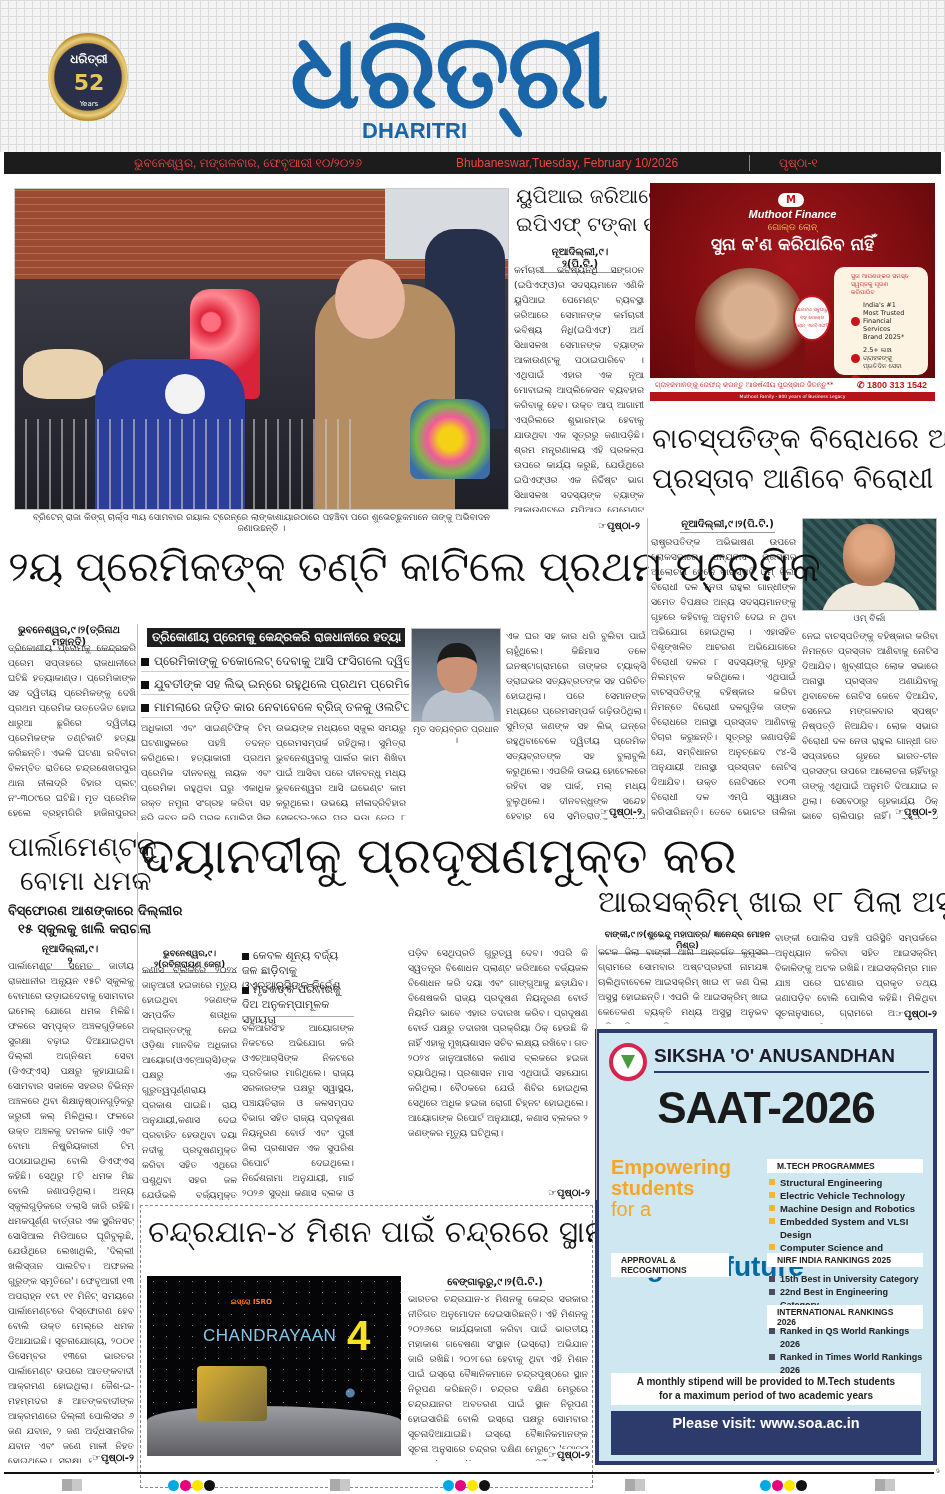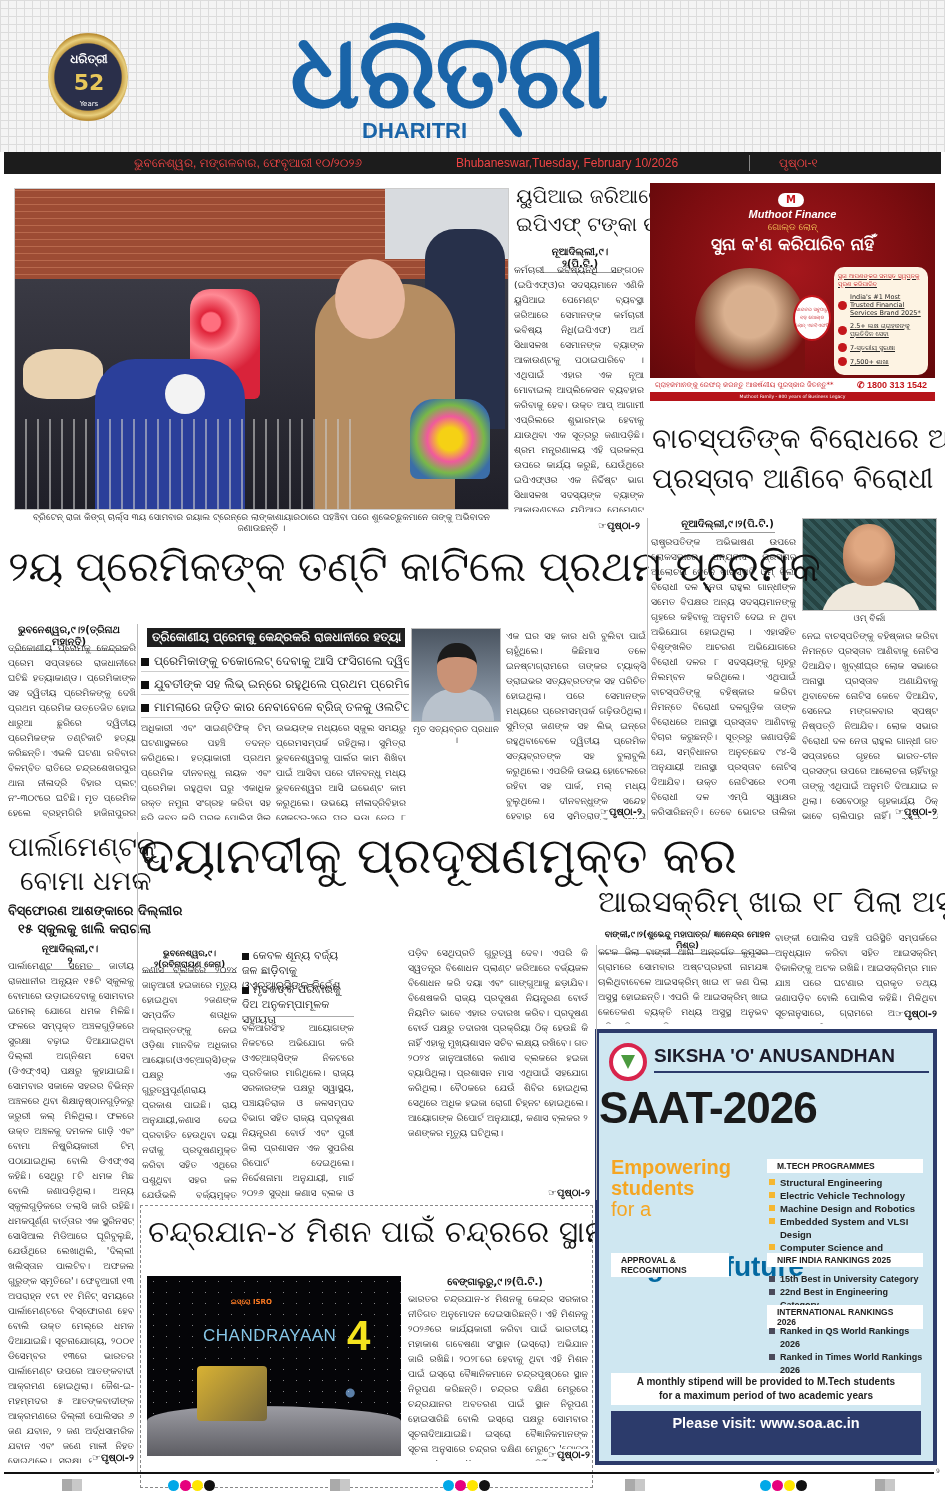--- a/index.html
+++ b/index.html
@@ -54,21 +54,21 @@
 
   
   .ad-muthoot { position: absolute; left: 650px; top: 183px; width: 285px; height: 218px;
     background: radial-gradient(ellipse at 50% 40%, #a5171c 0%, #7c0d10 60%, #5c0709 100%); overflow: hidden; }
   .ad-muthoot .mlogo { position:absolute; left:128px; top:10px; width:26px; height:14px; background:#fff; border-radius: 8px; color:#c4161c; font-size:10px; font-weight:bold; text-align:center; line-height:14px; }
   .ad-muthoot .brand { position:absolute; left:0; top:25px; width:285px; text-align:center; color:#fff; font-size:11px; font-style:italic; font-weight:bold; font-family:"Liberation Sans", sans-serif; }
   .ad-muthoot .sub { position:absolute; left:0; top:39px; width:285px; text-align:center; color:#f5c95a; font-size:9px; }
   .ad-muthoot .tag { position:absolute; left:0; top:51px; width:285px; text-align:center; color:#fff; font-size:17px; font-weight:bold; }
   .ad-muthoot .face { position:absolute; left:45px; top:85px; width:110px; height:110px; background: radial-gradient(circle at 50% 40%, #d9b08f 30%, #9c7054 50%, #7a1010 70%); border-radius: 50% 50% 10% 10%; }
   .ad-muthoot .badge { position:absolute; left:143px; top:112px; width:38px; height:46px; background:#fff; border:2px solid #c4161c; border-radius:50%; font-size:5px; color:#c4161c; text-align:center; padding-top:8px; line-height:8px; }
-  .ad-muthoot .panel { position:absolute; left:184px; top:84px; width:94px; height:108px; background:#fdf3e3; border-radius:10px; padding:5px 4px; font-size:6.5px; color:#222;text-decoration:underline; }
+  .ad-muthoot .panel { position:absolute; left:184px; top:84px; width:94px; height:108px; background:#fdf3e3; border-radius:10px; padding:5px 17px; font-size:6.5px; color:#222; }
   .ad-muthoot .panel .row { display:flex; align-items:center; gap:3px; margin-bottom:5px; }
   .ad-muthoot .panel .ic { width:9px; height:9px; border-radius:50%; background:#c4161c; flex:none; }
   .ad-muthoot .panel .hd { color:#c4161c; font-size:6px; margin-bottom:5px; }
   .ad-muthoot .bottom { position:absolute; left:0; top:195px; width:285px; height:14px; background:#fff; color:#c4161c; font-size:7px; line-height:14px; padding-left:5px; }
   .ad-muthoot .bottom .phone { position:absolute; right:8px; top:0; font-size:9px; font-weight:bold; color:#c4161c; font-family:"Liberation Sans", sans-serif; }
   .ad-muthoot .fine { position:absolute; left:0; top:209px; width:285px; height:9px; background:#b5141a; color:#fff; font-size:4.5px; line-height:9px; text-align:center; }
 
   
   .speaker-photo { left: 802px; top: 518px; width: 135px; height: 93px; background: repeating-linear-gradient(45deg, #355a5b 0 4px, #264443 4px 8px); border: 1px solid #bbb; }
   .sp-head { position:absolute; left:40px; top:5px; width:52px; height:62px; background: radial-gradient(circle at 50% 35%, #e0a882 30%, #b77d5b 70%); border-radius:48% 48% 45% 45%; }
@@ -96,21 +96,21 @@
   .cp-isro { position:absolute; left:84px; top:22px; color:#ff7b22; font-size:7px; font-weight:bold; }
   .cp-title { position:absolute; left:56px; top:50px; color:#87c7e8; font-size:17px; letter-spacing:0.5px; font-family:"Liberation Sans", sans-serif; }
   .cp-four { position:absolute; left:200px; top:36px; color:#f5e41e; font-size:42px; font-weight:bold; font-family:"Liberation Sans", sans-serif; }
 
   
   .ad-soa { position:absolute; left:595px; top:1029px; width:342px; height:436px; background:#cfe7f1; border:4px solid #2c3b6b; }
   .soa-logo { position:absolute; left:10px; top:10px; width:38px; height:38px; border-radius:50%; border:4px solid #d8244c; background:#fff; }
   .soa-logo::after { content:""; position:absolute; left:8px; top:8px; width:0; height:0; border-left:7px solid transparent; border-right:7px solid transparent; border-top:14px solid #4c9a3f; }
   .soa-name { position:absolute; left:55px; top:12px; font-size:19px; font-weight:bold; color:#1c1c2c; font-family:"Liberation Sans", sans-serif; white-space:nowrap; }
   .soa-rule { position:absolute; left:55px; top:38px; width:275px; height:2px; background:#2c3b6b; }
-  .soa-saat { position:absolute; left:0; top:50px; width:334px; font-size:44px; font-weight:bold; color:#1a1a1a; font-family:"Liberation Sans", sans-serif; letter-spacing:-1px; }
+  .soa-saat { position:absolute; left:0; top:50px; width:334px; text-align:center; font-size:44px; font-weight:bold; color:#1a1a1a; font-family:"Liberation Sans", sans-serif; letter-spacing:-1px; }
   .soa-emp { position:absolute; left:12px; top:124px; font-family:"Liberation Sans", sans-serif; line-height:21px; }
   .soa-emp .o1 { color:#f5a623; font-size:20px; font-weight:bold; display:block; }
   .soa-emp .o2 { color:#f5a623; font-size:20px; display:block; }
   .soa-emp .b1 { color:#0369a1; font-size:28px; font-weight:bold; display:block;margin-top:36px; }
   .soa-sec { position:absolute; background:#fff; font-size:8.5px; font-weight:bold; color:#222; padding:2px 10px; font-family:"Liberation Sans", sans-serif; }
   .soa-list { position:absolute; font-family:"Liberation Sans", sans-serif; font-size:9.5px; font-weight:bold; color:#222; line-height:13px; }
   .soa-list li { list-style:none; position:relative; padding-left:11px; margin-bottom:0px; }
   .soa-list li::before { content:""; position:absolute; left:0; top:3px; width:6px; height:6px; background:#f5b731; }
   .soa-list.grey li::before { background:#4a4a5a; }
   .soa-list.sp li { margin-bottom:4px; }

